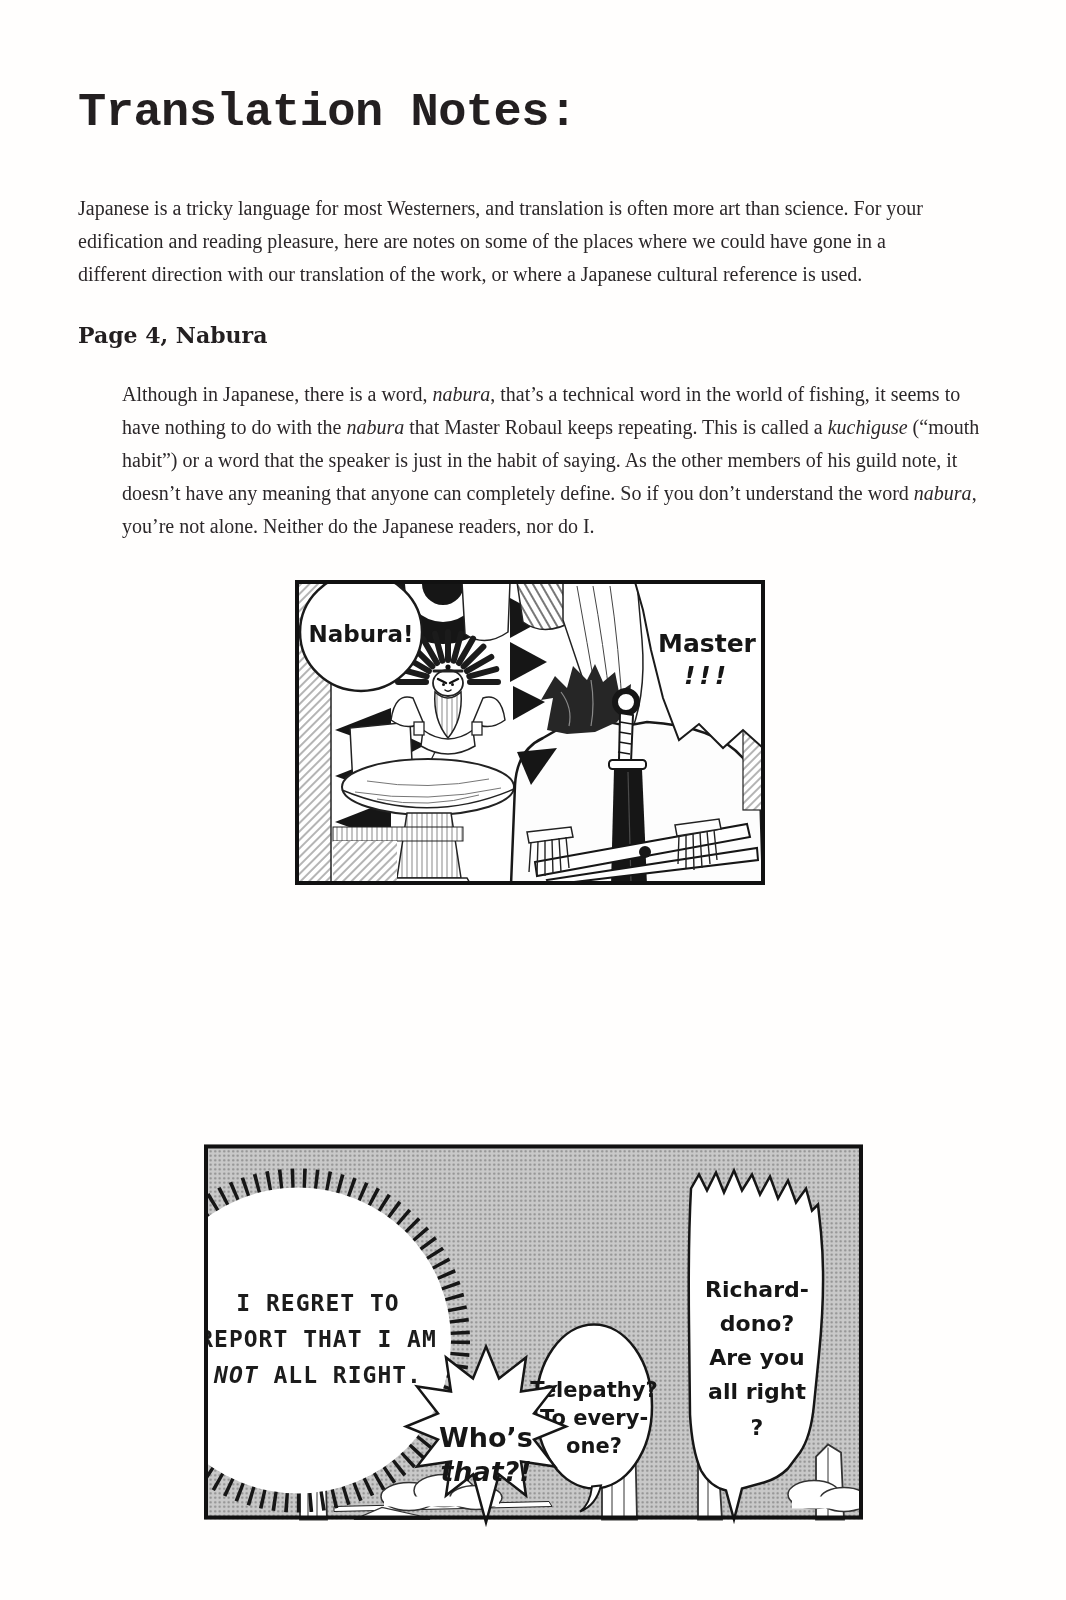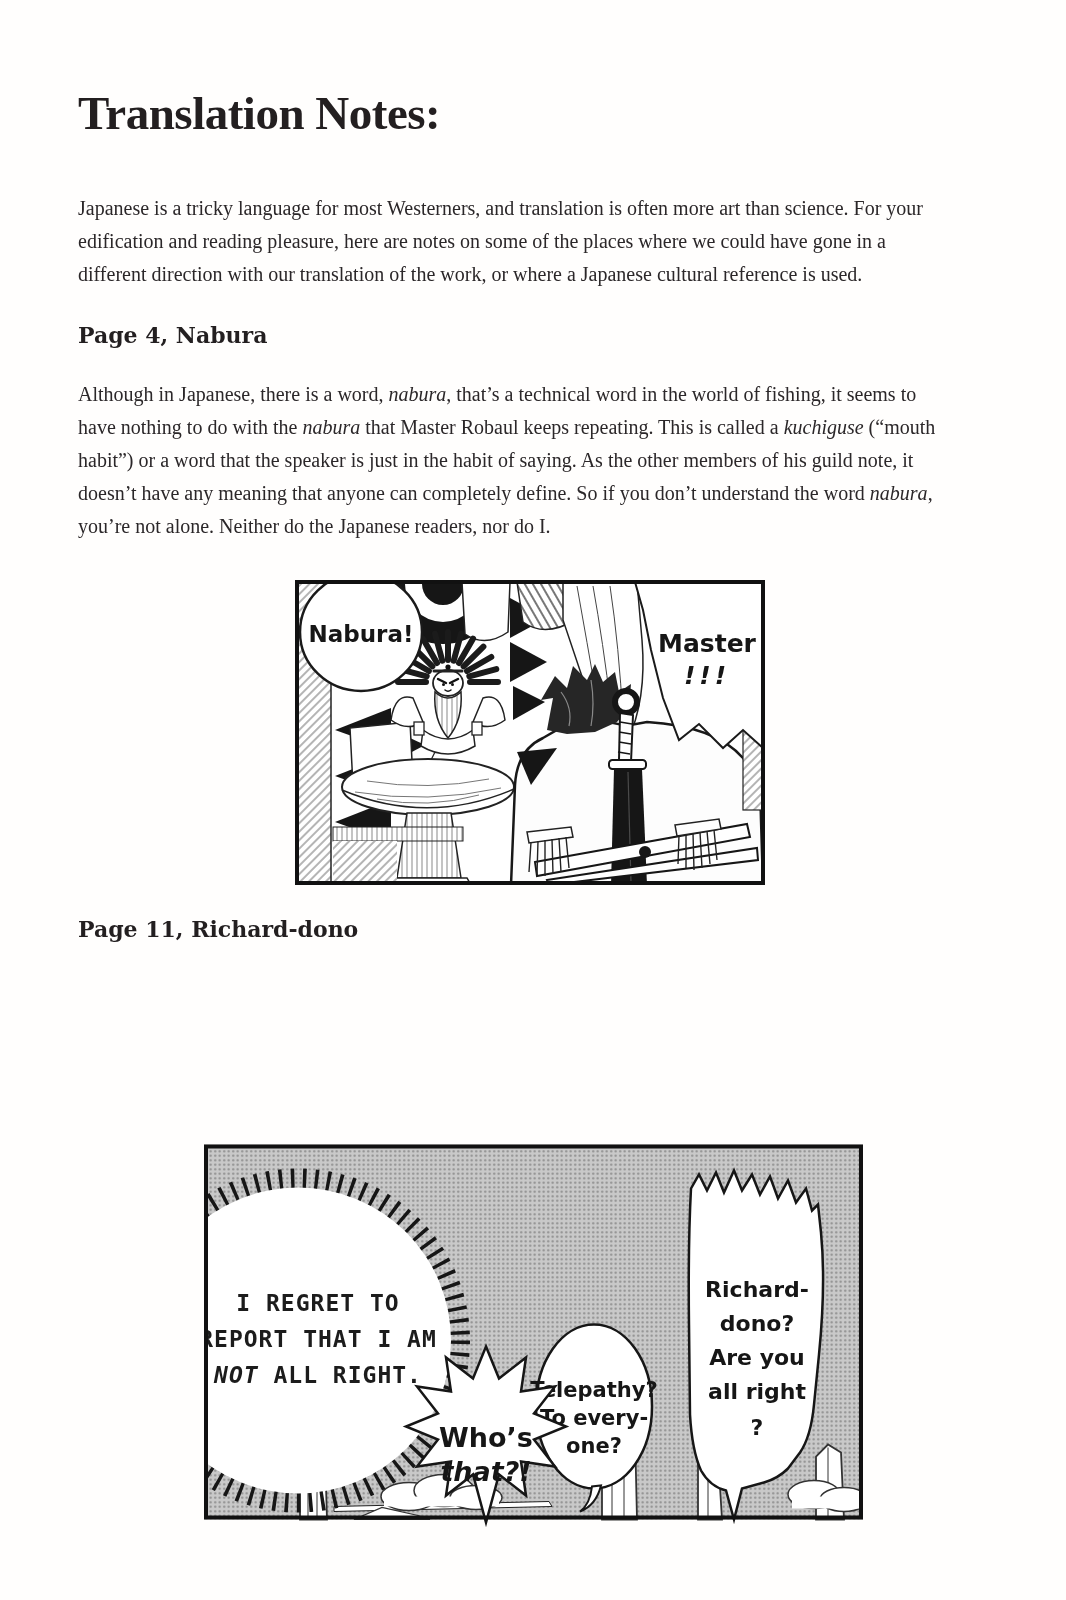--- a/index.html
+++ b/index.html
@@ -2,30 +2,30 @@
 <html><head>
 <meta charset="utf-8">
 <style>
   html,body{margin:0;padding:0;background:#ffffff;}
   .page{
     position:relative;width:1066px;height:1600px;background:#fffefd;
     font-family:"Liberation Serif", serif;color:#262224;overflow:hidden;margin:0 auto;
   }
   .title{
     position:absolute;left:78px;top:86px;
-    font-family:Liberation Serif, serif;font-weight:700;font-size:47px;
+    font-family:Liberation Mono, monospace;font-weight:700;font-size:47px;
     letter-spacing:-0.5px;color:#231f20;
   }
   .bodytext{
     position:absolute;left:78px;width:872px;
     font-size:20px;line-height:33px;color:#2b2729;
     text-align:left;
   }
   .intro{top:172px;}
-  .p1{top:358px;}
+  .p1{top:358px;margin-left:44px;}
   .p2{top:952px;}
   .h2{
     position:absolute;left:78px;
     font-family:"DejaVu Serif", serif;font-weight:700;font-size:22px;color:#231f20;
   }
   .h2a{top:322px;}
   .h2b{top:916px;}
   .it{font-style:italic;}
   .panel{position:absolute;}
   .panel svg{display:block;width:100%;height:100%;}
@@ -186,21 +186,20 @@
 
     <g>
       <ellipse cx="66" cy="52" rx="61" ry="59" fill="#ffffff" stroke="#1a1a1a" stroke-width="2.5"></ellipse>
       <text x="66" y="62" text-anchor="middle" class="comic" font-size="23">Nabura!</text>
     </g>
 
     <rect x="2" y="2" width="466" height="301" fill="none" stroke="#111111" stroke-width="4"></rect>
   </svg>
   </div>
 
-  <div class="h2 h2b">Page 11, Richard-dono</div>
 
   <div class="panel" id="panel-richard">
   <svg viewBox="0 0 659 375">
     <defs>
       <pattern id="tone" width="4.5" height="4.5" patternUnits="userSpaceOnUse">
         <rect width="4.5" height="4.5" fill="#c9c9c9"></rect>
         <circle cx="2.2" cy="2.2" r="1.15" fill="#8e8e8e"></circle>
       </pattern>
     </defs>
 

